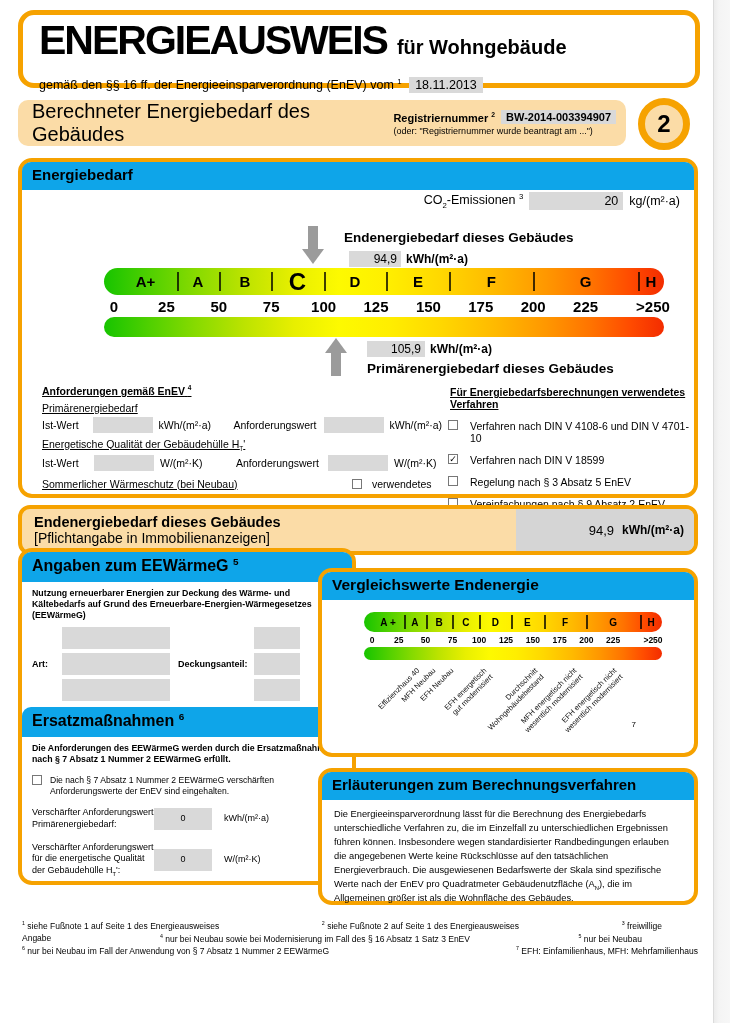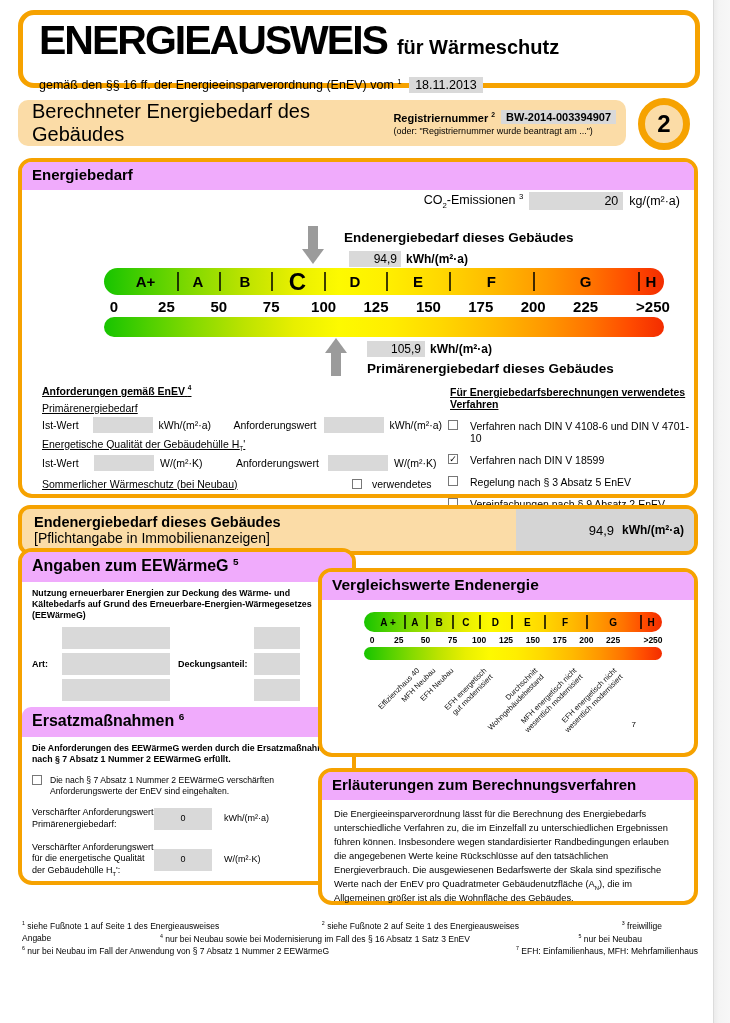--- a/index.html
+++ b/index.html
@@ -32,21 +32,21 @@
   .hb-reg-line { display:flex; align-items:center; gap:6px; font-weight:bold; }
   .hb-reg-chip { background:#D9D9D9; padding:1px 5px; font-weight:bold; }
   .hb-hint { font-size:9px; font-weight:normal; margin-top:2px; }
   .page-badge { position:absolute; left:638px; top:98px; width:52px; height:52px;
                 border:7px solid #F6A200; border-radius:50%; background:#FBDCA7;
                 display:flex; align-items:center; justify-content:center;
                 font-size:24px; font-weight:bold; }
 
   
   .obox { position:absolute; border:4px solid #F6A200; border-radius:14px; background:#fff; }
-  .obox-band { background:#f0abfc; border-radius:9px 9px 0 0; font-weight:bold; padding:4px 10px; }
+  .obox-band { background:#0ea5e9; border-radius:9px 9px 0 0; font-weight:bold; padding:4px 10px; }
 
   .energie-box { left:18px; top:158px; width:680px; height:340px; }
   .energie-box .obox-band { font-size:15px; height:28px; }
 
   .co2-row { position:absolute; right:14px; top:30px; display:flex; align-items:center; gap:6px; font-size:12.5px; }
   .co2-chip { width:94px; height:18px; justify-content:flex-end; padding-right:5px; font-size:12.5px; }
 
   .end-title { position:absolute; left:322px; top:68px; font-size:13.5px; font-weight:bold; }
   .end-value-row { position:absolute; left:327px; top:89px; display:flex; align-items:center; gap:5px; font-size:12px; }
   .val-chip { height:16px; justify-content:flex-end; padding-right:4px; font-size:12px; }
@@ -149,21 +149,21 @@
   .fn-line3 { width:676px; }
 </style>
 </head>
 <body>
 
 <div class="gutter"></div>
 
 <div class="title-box">
   <div class="title-line">
     <span class="title-main">ENERGIEAUSWEIS</span>
-    <span class="title-suffix">für Wärmeschutz</span>
+    <span class="title-suffix">für Wohngebäude</span>
   </div>
   <div class="subtitle">
     <span>gemäß den §§ 16 ff. der Energieeinsparverordnung (EnEV) vom</span>
     <sup>1</sup>
     <span class="date-chip">18.11.2013</span>
   </div>
 </div>
 
 <div class="header-band">
   <div class="hb-title">Berechneter Energiebedarf des Gebäudes</div>

